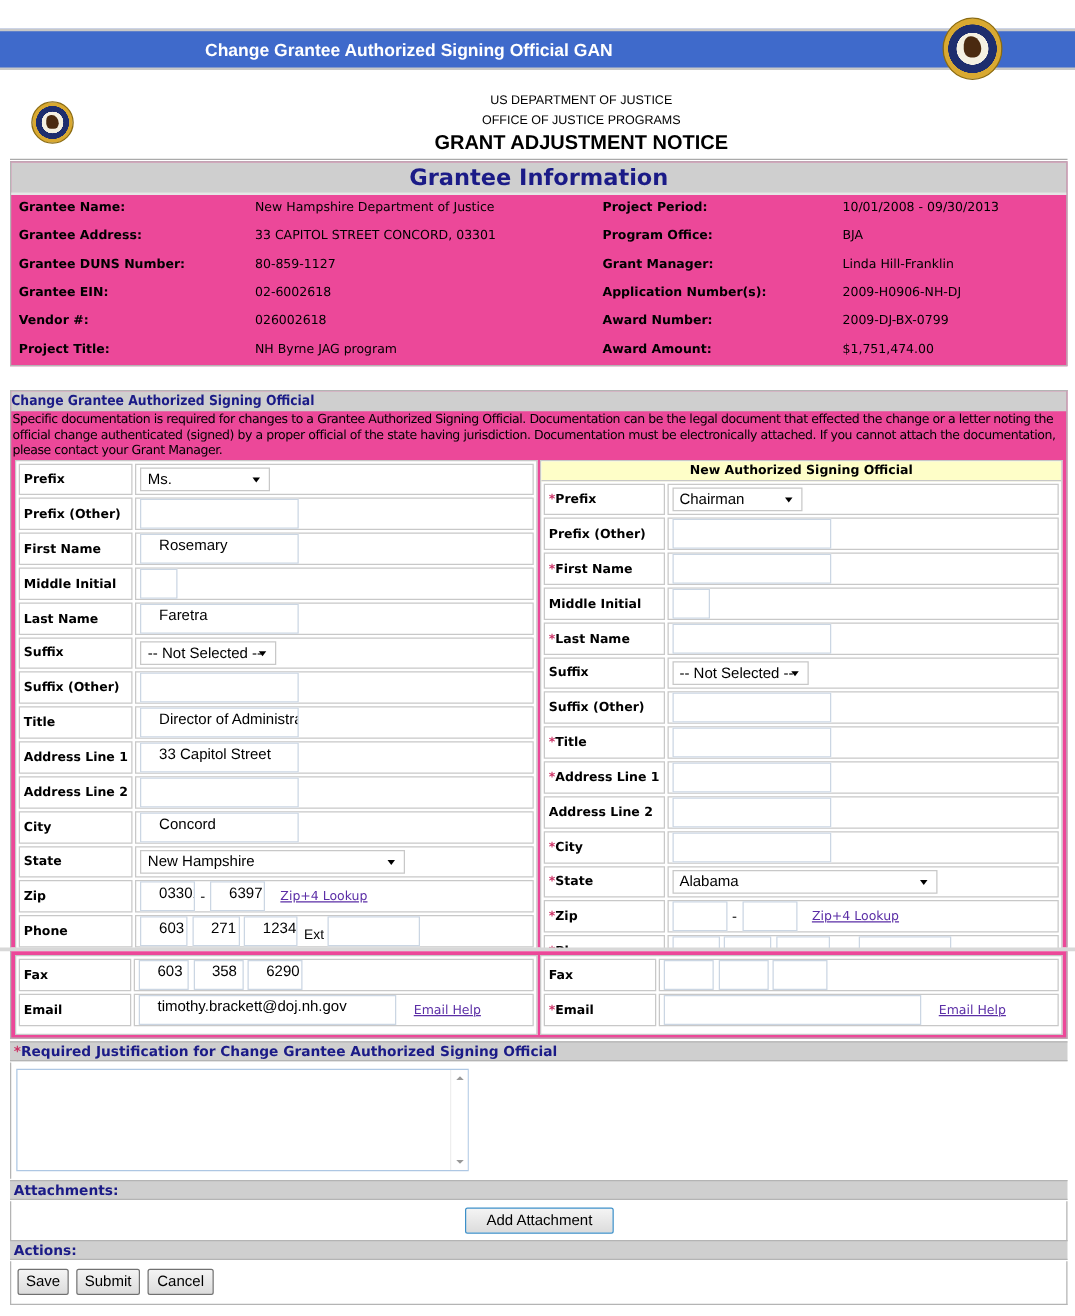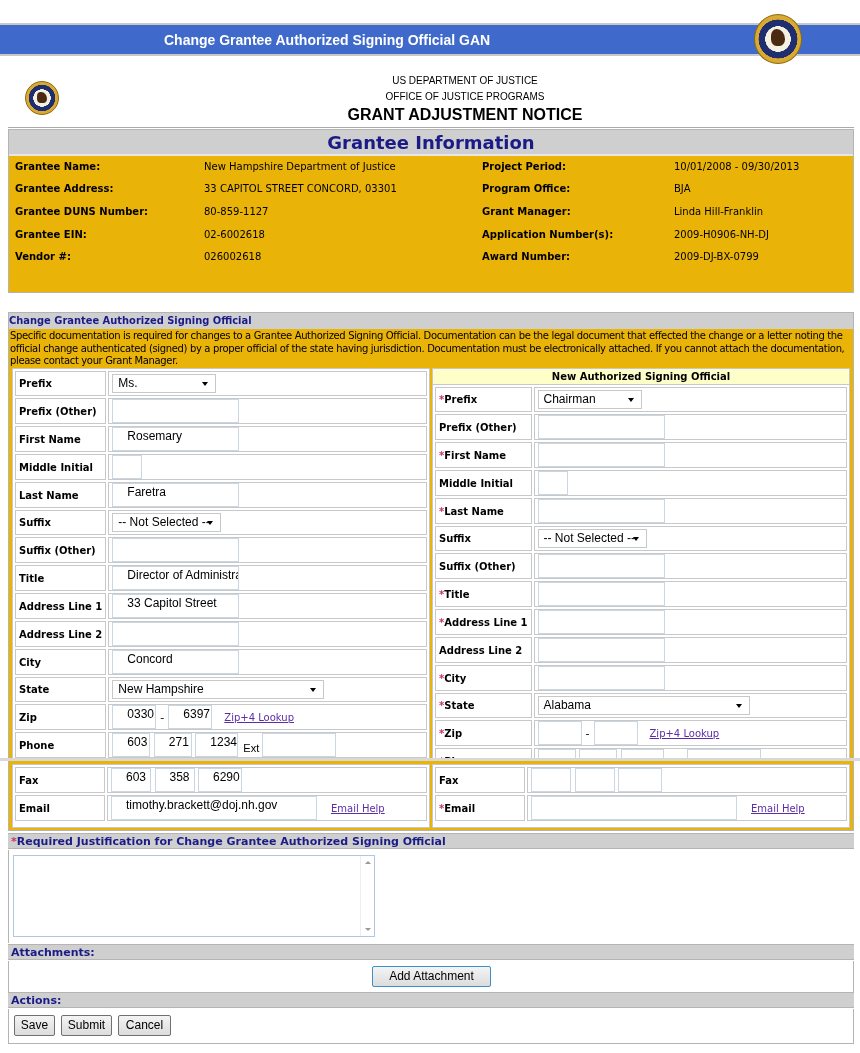--- a/index.html
+++ b/index.html
@@ -32,21 +32,21 @@
     font-family: "Liberation Sans", sans-serif; font-size: 10px;
   }
   .hdr-line1 { top: 75px; }
   .hdr-line2 { top: 91px; }
   .hdr-main {
     position: absolute; left: 0; width: 930px; top: 106px; text-align: center;
     font-family: "Liberation Sans", sans-serif; font-weight: bold; font-size: 16px;
   }
   .hr-top { position: absolute; left: 8px; top: 127px; width: 846px; height: 1px; background: #aaa; }
 
-  .box { position: absolute; border: 1px solid #b4b4b4; background: #eab308; }
+  .box { position: absolute; border: 1px solid #b4b4b4; background: #ec4899; }
   .gi-box { left: 8px; top: 129px; width: 846px; height: 164px; }
   .gi-head {
     height: 26px; background: #cfcfcf; text-align: center; color: #1b1b87;
     font-weight: bold; font-size: 18px; line-height: 25px; border-bottom: 2px solid #e6e6e6;
   }
   .gi-row { position: absolute; height: 16px; font-size: 10px; }
   .gi-label { position: absolute; font-weight: bold; white-space: nowrap; }
   .gi-value { position: absolute; white-space: nowrap; }
 
   .cs-box { left: 8px; top: 312px; width: 846px; height: 446px; border-bottom: none; }
@@ -156,20 +156,26 @@
     <span class="gi-value" style="left:189px">02-6002618</span>
     <span class="gi-label" style="left:467px">Application Number(s):</span>
     <span class="gi-value" style="left:659px">2009-H0906-NH-DJ</span>
   </div>
   <div class="gi-row" style="top:121px;left:6px;width:830px">
     <span class="gi-label" style="left:0">Vendor #:</span>
     <span class="gi-value" style="left:189px">026002618</span>
     <span class="gi-label" style="left:467px">Award Number:</span>
     <span class="gi-value" style="left:659px">2009-DJ-BX-0799</span>
   </div>
+  <div class="gi-row" style="top:144px;left:6px;width:830px">
+    <span class="gi-label" style="left:0">Project Title:</span>
+    <span class="gi-value" style="left:189px">NH Byrne JAG program</span>
+    <span class="gi-label" style="left:467px">Award Amount:</span>
+    <span class="gi-value" style="left:659px">$1,751,474.00</span>
+  </div>
 </div>
 
 <div class="box cs-box">
   <div class="cs-head">Change Grantee Authorized Signing Official</div>
   <div class="cs-desc">Specific documentation is required for changes to a Grantee Authorized Signing Official. Documentation can be the legal document that effected the change or a letter noting the official change authenticated (signed) by a proper official of the state having jurisdiction. Documentation must be electronically attached. If you cannot attach the documentation, please contact your Grant Manager.</div>
 
   <div class="col" style="left:3px;top:55px;width:418px;height:392px;border-bottom:none;overflow:hidden">
     <table class="form">
       <tbody>
           <tr>

